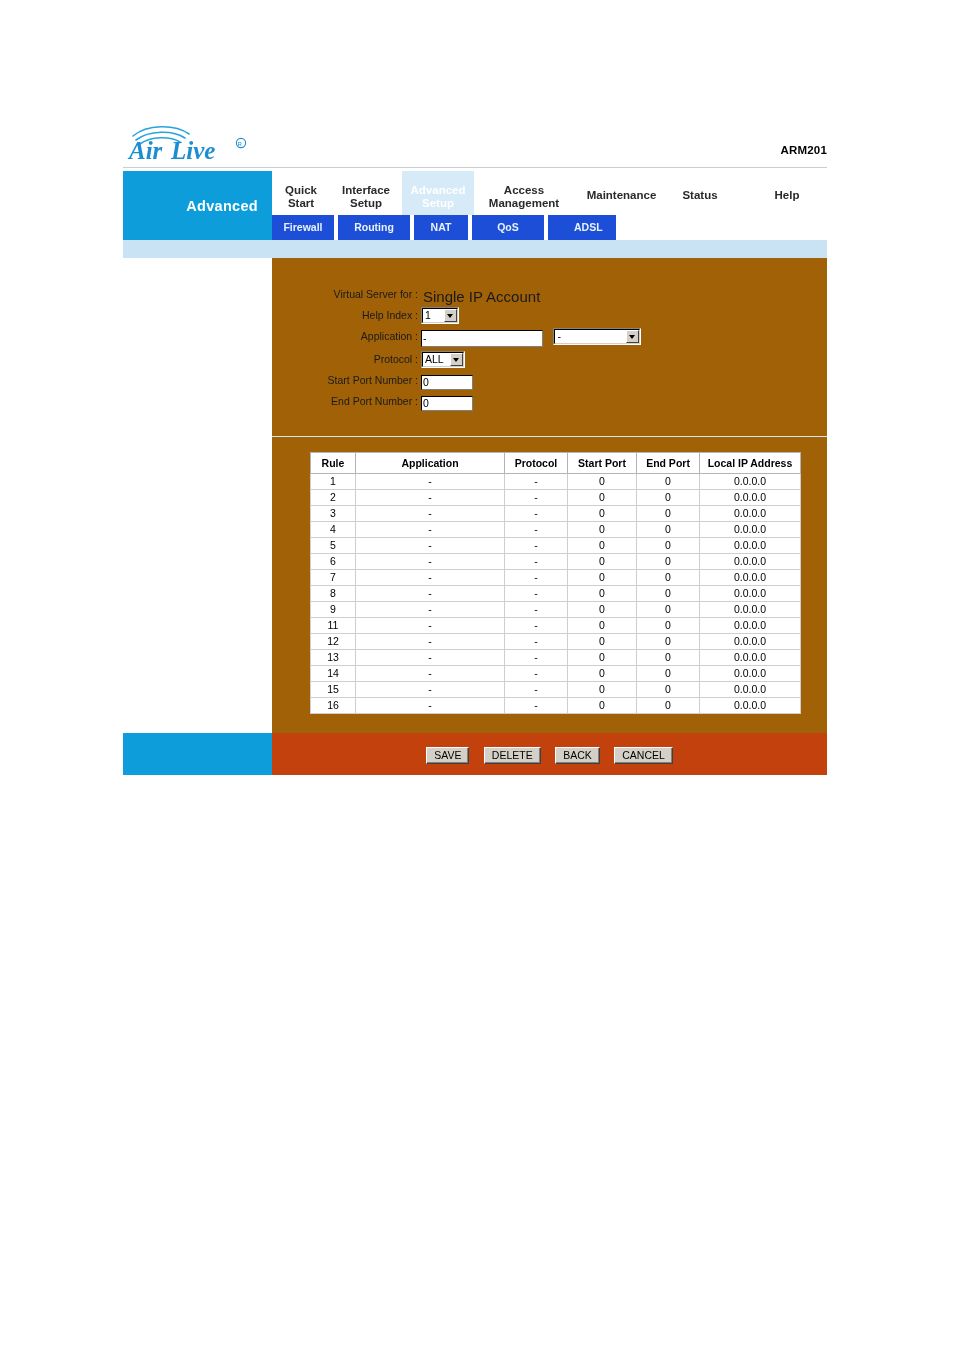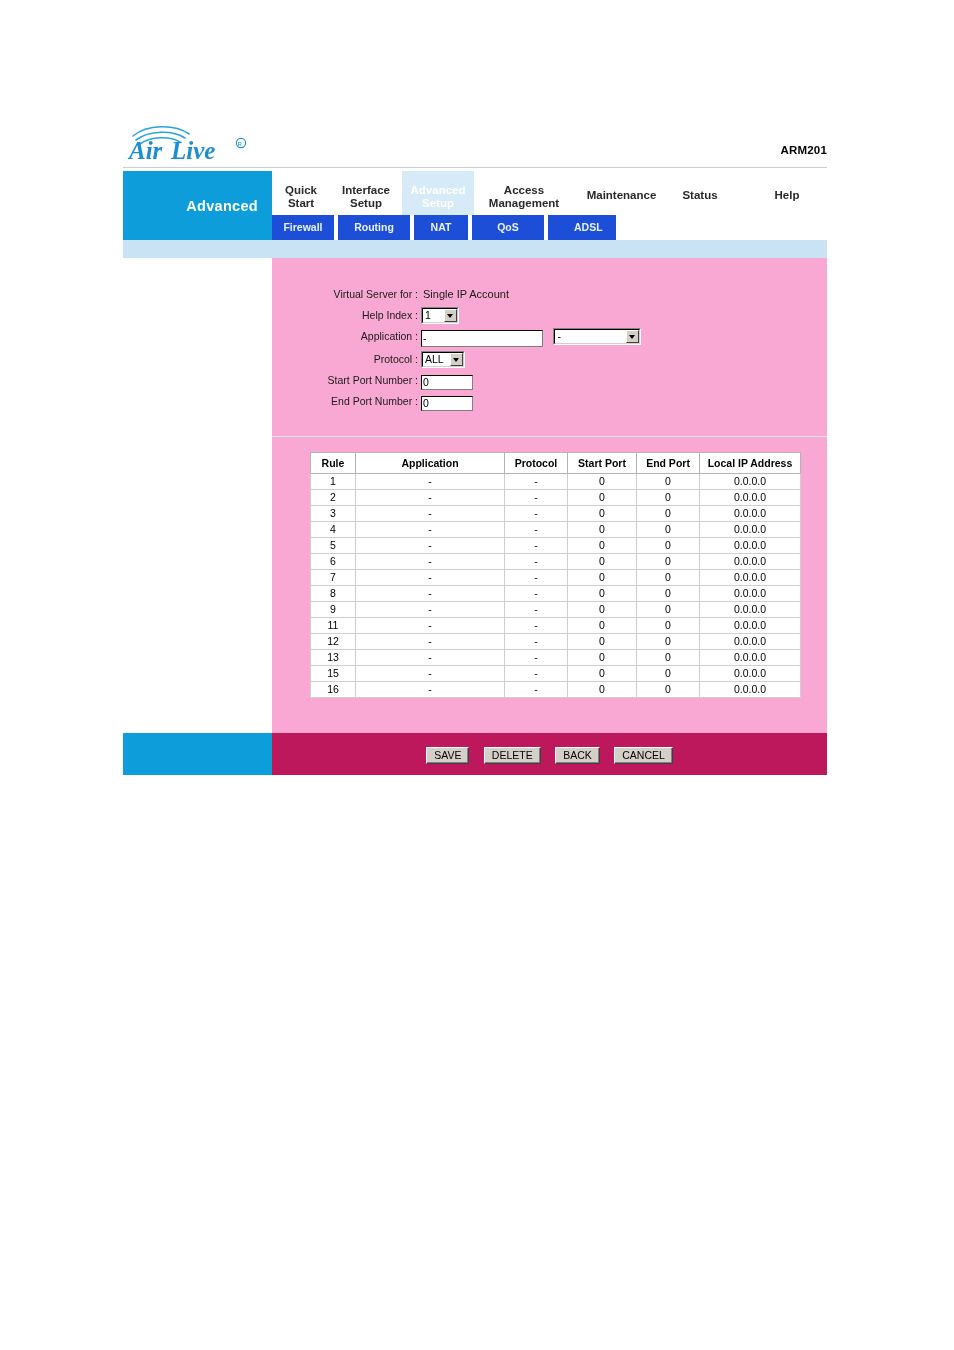--- a/index.html
+++ b/index.html
@@ -179,21 +179,21 @@
     font-weight: bold;
     color: #16324a;
   }
 
   .content {
     position: absolute;
     left: 272px;
     top: 258px;
     width: 555px;
     height: 475px;
-    background: #f9a8d4;
+    background: #a16207;
   }
 
   
   .form {
     position: absolute;
     left: 0px;
     top: 28px;
     width: 555px;
   }
   .frow {
@@ -208,21 +208,21 @@
     width: 146px;
     text-align: right;
     font-size: 10.5px;
     color: #1a1a1a;
     white-space: nowrap;
   }
   .fval {
     position: absolute;
     left: 151px;
     top: 2px;
-    font-size: 11px;
+    font-size: 15px;
     color: #1a1a1a;
   }
 
   .ctrl {
     position: absolute;
     left: 149px;
     top: 0px;
   }
 
   input.txt {
@@ -342,21 +342,21 @@
     width: 149px;
     height: 42px;
     background: #0d9ddb;
   }
   .footer-right {
     position: absolute;
     left: 272px;
     top: 733px;
     width: 555px;
     height: 42px;
-    background: #be185d;
+    background: #c2410c;
   }
   .btnrow {
     position: absolute;
     left: 0px;
     top: 12px;
     width: 555px;
     text-align: center;
   }
   .btn {
     display: inline-block;
@@ -593,20 +593,28 @@
             </tr>
             <tr>
               <td class="c-rule">13</td>
               <td class="c-app">-</td>
               <td class="c-prot">-</td>
               <td class="c-sp">0</td>
               <td class="c-ep">0</td>
               <td class="c-ip">0.0.0.0</td>
             </tr>
             <tr>
+              <td class="c-rule">14</td>
+              <td class="c-app">-</td>
+              <td class="c-prot">-</td>
+              <td class="c-sp">0</td>
+              <td class="c-ep">0</td>
+              <td class="c-ip">0.0.0.0</td>
+            </tr>
+            <tr>
               <td class="c-rule">15</td>
               <td class="c-app">-</td>
               <td class="c-prot">-</td>
               <td class="c-sp">0</td>
               <td class="c-ep">0</td>
               <td class="c-ip">0.0.0.0</td>
             </tr>
             <tr>
               <td class="c-rule">16</td>
               <td class="c-app">-</td>

